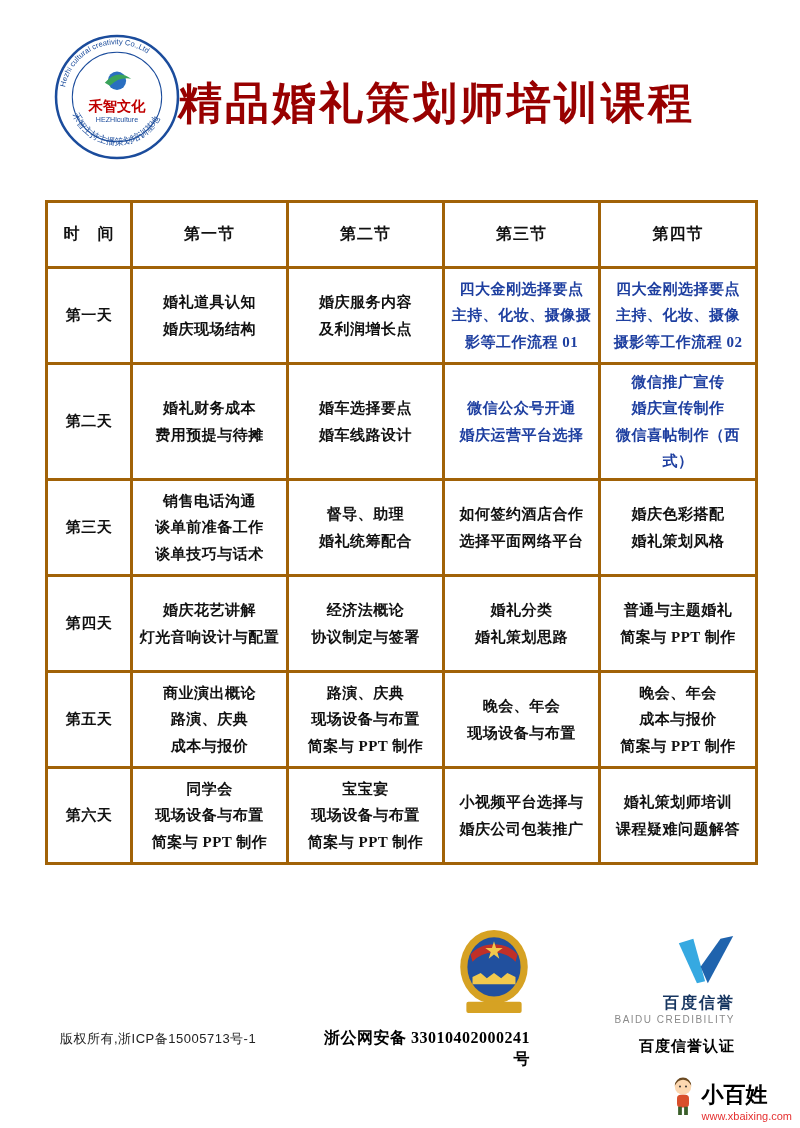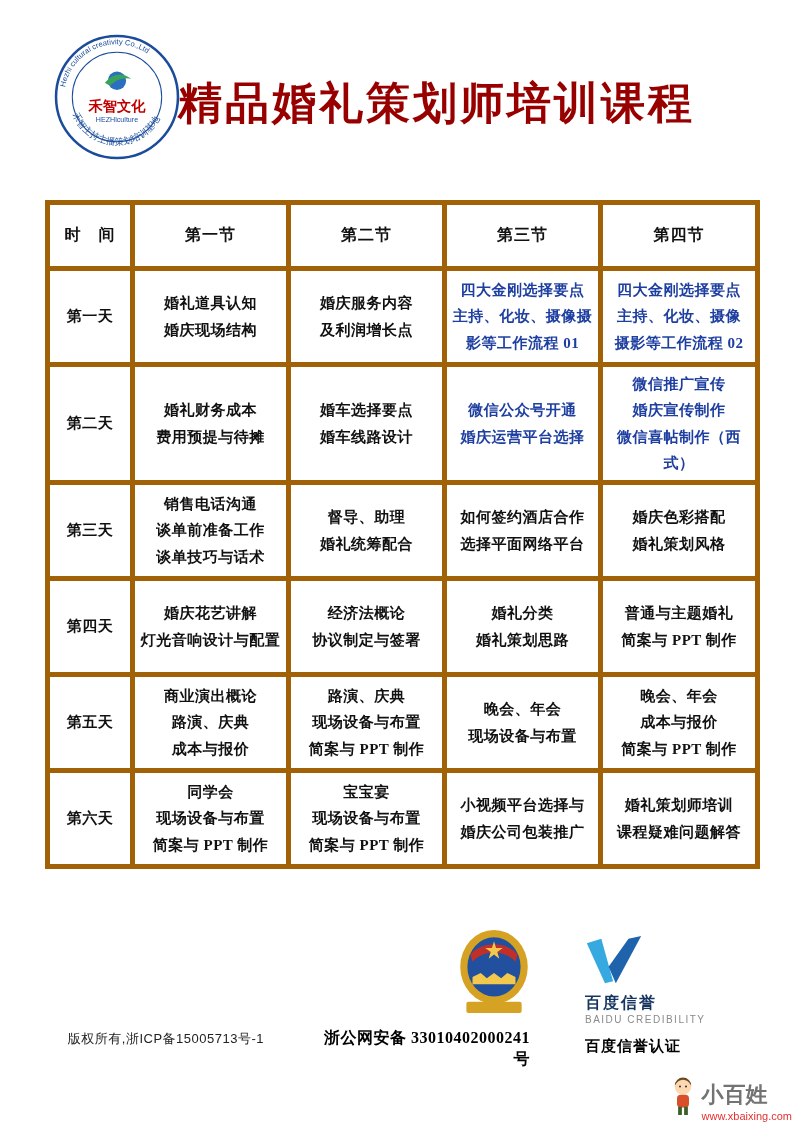--- a/index.html
+++ b/index.html
@@ -9,42 +9,42 @@
 
   
   .logo-top { position:absolute; left:54px; top:34px; width:126px; height:126px; }
   .page-title { position:absolute; left:178px; top:74px; width:584px; text-align:left;
     font-size:44px; font-weight:bold; letter-spacing:3px; color:var(--title-color,#980000);
     font-family:"Liberation Sans", sans-serif; }
 
   
   table.course { position:absolute; left:45px; top:200px; width:710px; border-collapse:collapse;
     table-layout:fixed; font-family:"Liberation Serif", serif; background:#fff; }
-  .course th, .course td { border:5px solid #a16207; text-align:center; vertical-align:middle; padding:4px 3px; }
+  .course th, .course td { border:3px solid #a16207; text-align:center; vertical-align:middle; padding:4px 3px; }
   .course th { height:66px; font-size:16px; font-weight:bold; color:#111; letter-spacing:1px; }
   .course td { height:96px; font-size:15px; font-weight:600; color:#111; line-height:1.75; letter-spacing:0.5px; }
   .course td.day { font-weight:bold; font-size:15px; }
   .course td.blue { color:var(--blue-text,#1e3fa0); }
 
   
-  .footer-left { position:absolute; left:48px; top:928px; width:216px; text-align:right; }
+  .footer-left { position:absolute; left:60px; top:928px; width:216px; text-align:left; }
   .footer-left .icp { margin-top:102px; font-size:13px; color:#222; letter-spacing:0.5px; }
   .footer-center { position:absolute; left:310px; top:928px; width:220px; text-align:right; }
   .footer-center .badge { display:inline-block; }
   .footer-center .police { margin-top:8px; font-size:16px; font-weight:bold; color:#000;
     font-family:"Liberation Serif", serif; letter-spacing:0.5px; }
-  .footer-right { position:absolute; left:585px; top:936px; width:150px; text-align:left; }
+  .footer-right { position:absolute; left:585px; top:936px; width:150px; text-align:right; }
   .footer-right .baidu-cn { margin-top:4px; font-size:16px; font-weight:bold; color:#15345f; letter-spacing:2px; }
   .footer-right .baidu-en { font-size:10px; color:#8a8a8a; letter-spacing:1.5px; }
   .footer-right .baidu-cert { margin-top:12px; font-size:15px; font-weight:bold; color:#000; letter-spacing:1px; }
 
   
   .watermark { position:absolute; right:8px; bottom:6px; display:flex; align-items:flex-end; gap:4px; }
   .watermark .wm-text { display:flex; flex-direction:column; align-items:flex-start; }
-  .watermark .wm-name { font-size:22px; font-weight:bold; color:#737373; font-family:"Liberation Serif", serif; }
+  .watermark .wm-name { font-size:22px; font-weight:bold; color:#000000; font-family:"Liberation Serif", serif; }
   .watermark .wm-url { font-size:11px; color:#e53030; }
 </style>
 </head>
 <body>
 
 <div class="page">
 
   <div class="logo-top">
     <svg viewBox="0 0 124 124" width="126" height="126">
       <circle cx="62" cy="62" r="60" fill="#ffffff" stroke="#1b4c9c" stroke-width="2.5"></circle>

